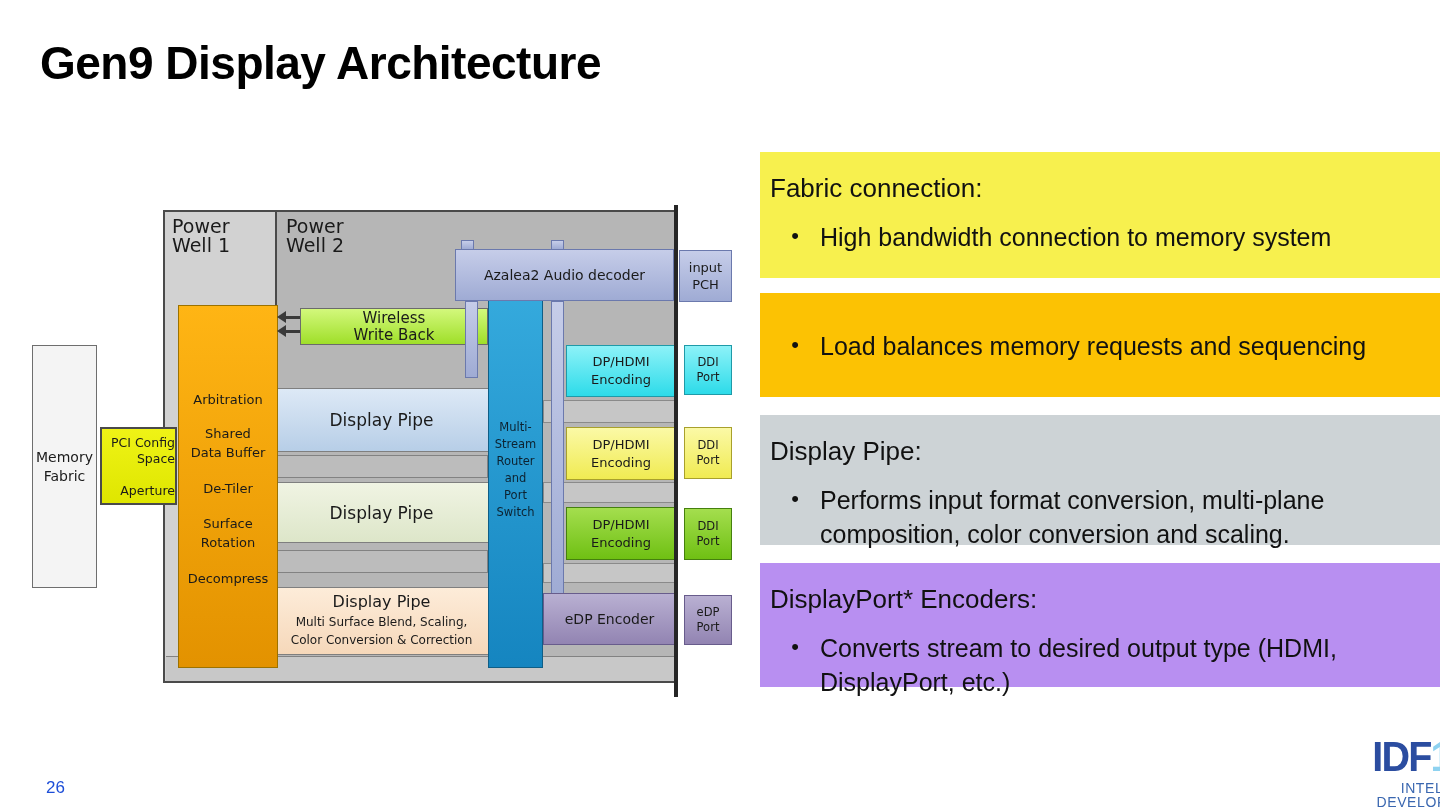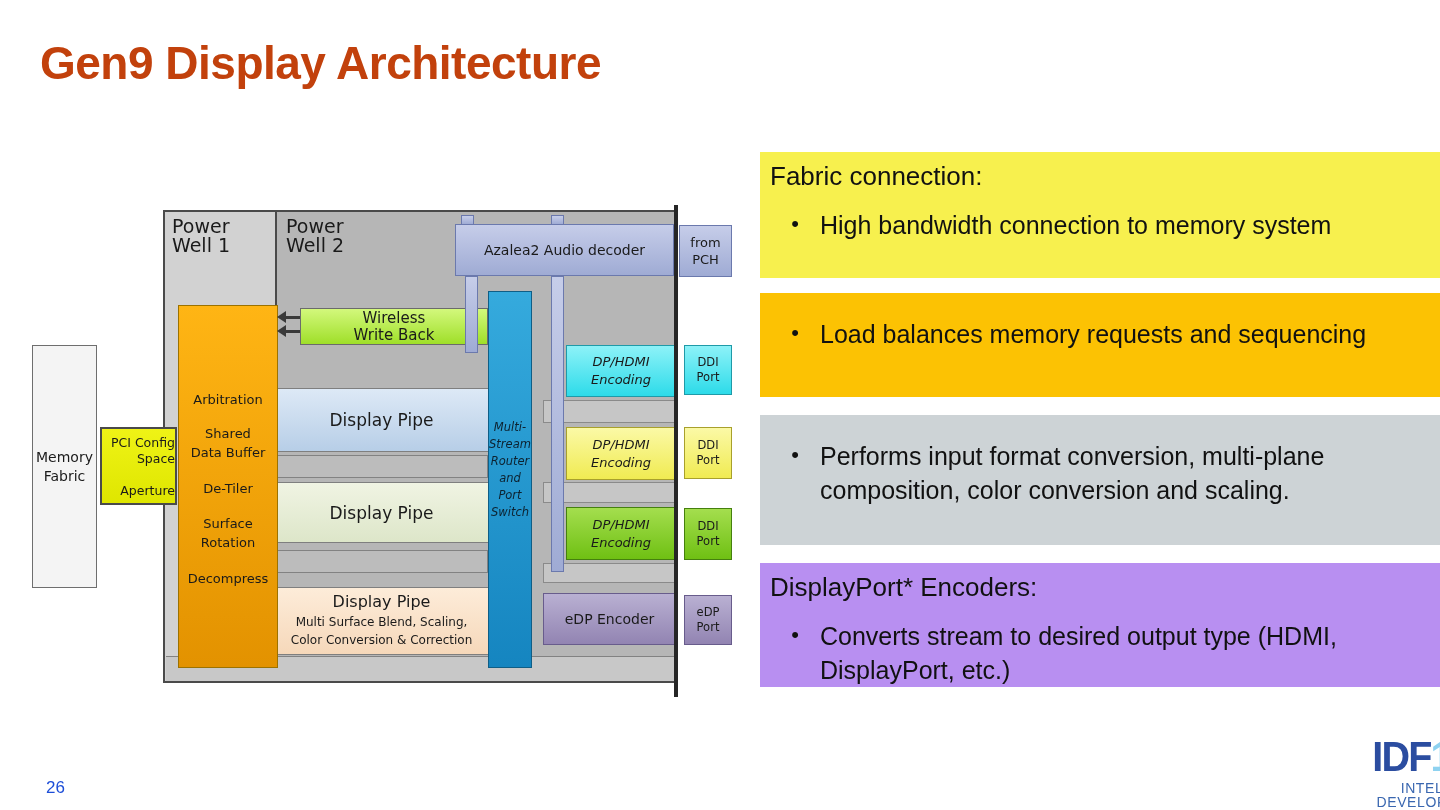--- a/index.html
+++ b/index.html
@@ -13,34 +13,34 @@
   .title{left:40px;top:36px;font-size:46px;font-weight:bold;letter-spacing:-0.5px;}
 
   
   .diagram{font-family:"DejaVu Sans",sans-serif;color:#1a1a1a;}
   .container{left:163px;top:210px;width:514px;height:473px;background:#b6b6b6;border:2px solid #4a4a4a;}
   .pw1{left:163px;top:210px;width:114px;height:473px;background:#d2d2d2;border:2px solid #4a4a4a;}
   .bottomband{left:166px;top:656px;width:508px;height:25px;background:#c8c8c8;border-top:1px solid #828282;}
   .pwlabel{font-size:19px;line-height:19px;}
   .blackline{left:674px;top:205px;width:4px;height:492px;background:#262626;}
 
-  .peri{background:linear-gradient(#c6cde9,#9fabd4);border:1.5px solid #6b79ad;}
+  .peri{background:linear-gradient(#c6cde9,#9fabd4);border:1.5px solid #6b79ad;margin-top:25px;}
   .azalea{left:455px;top:224px;width:219px;height:52px;font-size:14px;}
   .frompch{left:679px;top:225px;width:53px;height:52px;font-size:13px;line-height:17px;}
   .tab{width:13px;height:10px;}
   .leg{width:13px;}
 
   .wwb{left:300px;top:308px;width:188px;height:37px;font-size:15px;line-height:17px;
        background:linear-gradient(#d3f87c,#9fdf29);border:1px solid #6b6b6b;}
   .arrow{height:2.5px;background:#3a3a3a;width:14px;}
   .arrow::before{content:"";position:absolute;left:-9px;top:-4.7px;width:0;height:0;
        border-right:9px solid #3a3a3a;border-top:6px solid transparent;border-bottom:6px solid transparent;}
 
-  .bluecol{left:488px;top:291px;width:44px;height:377px;background:linear-gradient(#35aadd,#1585c0);
-       border:1.5px solid #0f5e86;font-style:italic;}
+  .bluecol{left:488px;top:291px;width:55px;height:377px;background:linear-gradient(#35aadd,#1585c0);
+       border:1.5px solid #0f5e86;}
   .bluecol span{position:absolute;left:0;width:100%;top:127px;font-size:11.5px;line-height:17px;
        text-align:center;color:#0d2230;}
 
   .pipe{left:273px;width:217px;font-size:17px;}
   .pstrip{left:277px;width:211px;height:23px;background:#bcbcbc;border:1px solid #828282;}
   .pipe1{top:388px;height:64px;background:linear-gradient(#dde9f6,#b7cee7);border:1px solid #7f7f7f;}
   .pipe2{top:482px;height:61px;background:linear-gradient(#f0f4e3,#dde6c9);border:1px solid #7f7f7f;}
   .pipe3{top:587px;height:68px;background:linear-gradient(#fdecd9,#f6d8ba);border:1px solid #7f7f7f;
          text-align:center;padding-top:3px;}
   .pipe3 .t{font-size:16px;line-height:22px;}
@@ -51,35 +51,35 @@
   .orange span{position:absolute;left:0;width:100%;text-align:center;font-size:13px;line-height:19px;}
 
   .memfab{left:32px;top:345px;width:65px;height:243px;background:#f4f4f4;border:1.5px solid #6e6e6e;
        font-size:14px;line-height:19px;}
   .pci{left:100px;top:427px;width:77px;height:78px;background:linear-gradient(#eff316,#dfe600);
        border:2px solid #4a4a4a;}
   .pci span{position:absolute;left:0;width:100%;text-align:right;font-size:12.5px;line-height:16px;}
 
   .band{left:543px;width:132px;background:#c6c6c6;border:1px solid #8a8a8a;}
 
-  .enc{left:566px;width:110px;font-size:13px;line-height:18px;font-style:italic;}
+  .enc{left:566px;width:110px;font-size:13px;line-height:18px;}
   .enc1{top:345px;height:52px;background:linear-gradient(#8df2f8,#2ddbe9);border:1px solid #1f9aa8;}
   .enc2{top:427px;height:53px;background:linear-gradient(#fbf9a6,#f0eb52);border:1px solid #a8a02c;}
   .enc3{top:507px;height:53px;background:linear-gradient(#a4de4e,#6fc013);border:1px solid #45800e;}
   .edpenc{left:543px;top:593px;width:133px;height:52px;font-size:14px;
        background:linear-gradient(#b9b0d2,#9284b2);border:1.5px solid #685c8c;}
 
   .port{left:684px;width:48px;font-size:11.5px;line-height:15px;}
   .port1{top:345px;height:50px;background:linear-gradient(#8df2f8,#2ddbe9);border:1px solid #1f9aa8;}
   .port2{top:427px;height:52px;background:linear-gradient(#fbf9a6,#f0eb52);border:1px solid #a8a02c;}
   .port3{top:508px;height:52px;background:linear-gradient(#a4de4e,#6fc013);border:1px solid #45800e;}
   .port4{top:595px;height:50px;background:linear-gradient(#b9b0d2,#9284b2);border:1.5px solid #685c8c;}
 
   
-  .panel{left:760px;width:680px;color:#111;padding:8px 10px 0 10px;}
+  .panel{left:760px;width:680px;color:#111;padding:20px 10px 0 10px;}
   .panel .h{font-size:26px;line-height:32px;}
   .panel .brow{display:flex;margin-top:16px;}
   .panel .b{width:50px;text-align:center;font-size:22px;line-height:32px;}
   .panel .bt{flex:1;font-size:25px;line-height:34px;padding-right:20px;}
   .panel1{top:152px;height:126px;}
   .panel2{top:293px;height:104px;}
   .panel3{top:415px;height:130px;}
   .panel4{top:563px;height:124px;}
 
   
@@ -90,21 +90,21 @@
   .logo .idf{color:#2b4da0;}
   .logo .yr{color:#8ed2f0;}
   .logo .sub{display:block;font-size:14px;font-weight:normal;color:#3a67b0;letter-spacing:0.6px;
        margin-top:3px;}
 </style>
 </head>
 <body>
 
 <div id="slide">
 
-  <div class="abs title" style="color: #c2410c;">Gen9 Display Architecture</div>
+  <div class="abs title" style="color: #000000;">Gen9 Display Architecture</div>
 
   <div class="diagram">
 
     <div class="abs container"></div>
     <div class="abs pw1"></div>
     <div class="abs bottomband"></div>
     <div class="abs pwlabel pre" style="left:172px;top:217px;">Power
 Well 1</div>
     <div class="abs pwlabel pre" style="left:286px;top:217px;">Power
 Well 2</div>
@@ -163,21 +163,21 @@
 
     <div class="abs enc enc1 ctr pre">DP/HDMI
 Encoding</div>
     <div class="abs enc enc2 ctr pre">DP/HDMI
 Encoding</div>
     <div class="abs enc enc3 ctr pre">DP/HDMI
 Encoding</div>
     <div class="abs edpenc ctr">eDP Encoder</div>
 
     <div class="abs blackline"></div>
-    <div class="abs peri frompch ctr pre">from
+    <div class="abs peri frompch ctr pre">input
 PCH</div>
 
     <div class="abs port port1 ctr pre">DDI
 Port</div>
     <div class="abs port port2 ctr pre">DDI
 Port</div>
     <div class="abs port port3 ctr pre">DDI
 Port</div>
     <div class="abs port port4 ctr pre">eDP
 Port</div>
@@ -190,20 +190,21 @@
       <span class="bt">High bandwidth connection to memory system</span>
     </div>
   </div>
   <div class="abs panel panel2" style="background: rgb(252, 194, 3);">
     <div class="brow">
       <span class="b">•</span>
       <span class="bt">Load balances memory requests and sequencing</span>
     </div>
   </div>
   <div class="abs panel panel3" style="background: rgb(205, 211, 214);">
+    <div class="h">Display Pipe:</div>
     <div class="brow">
       <span class="b">•</span>
       <span class="bt">Performs input format conversion, multi-plane composition, color conversion and scaling.</span>
     </div>
   </div>
   <div class="abs panel panel4" style="background: rgb(184, 143, 241);">
     <div class="h">DisplayPort* Encoders:</div>
     <div class="brow">
       <span class="b">•</span>
       <span class="bt">Converts stream to desired output type (HDMI, DisplayPort, etc.)</span>

